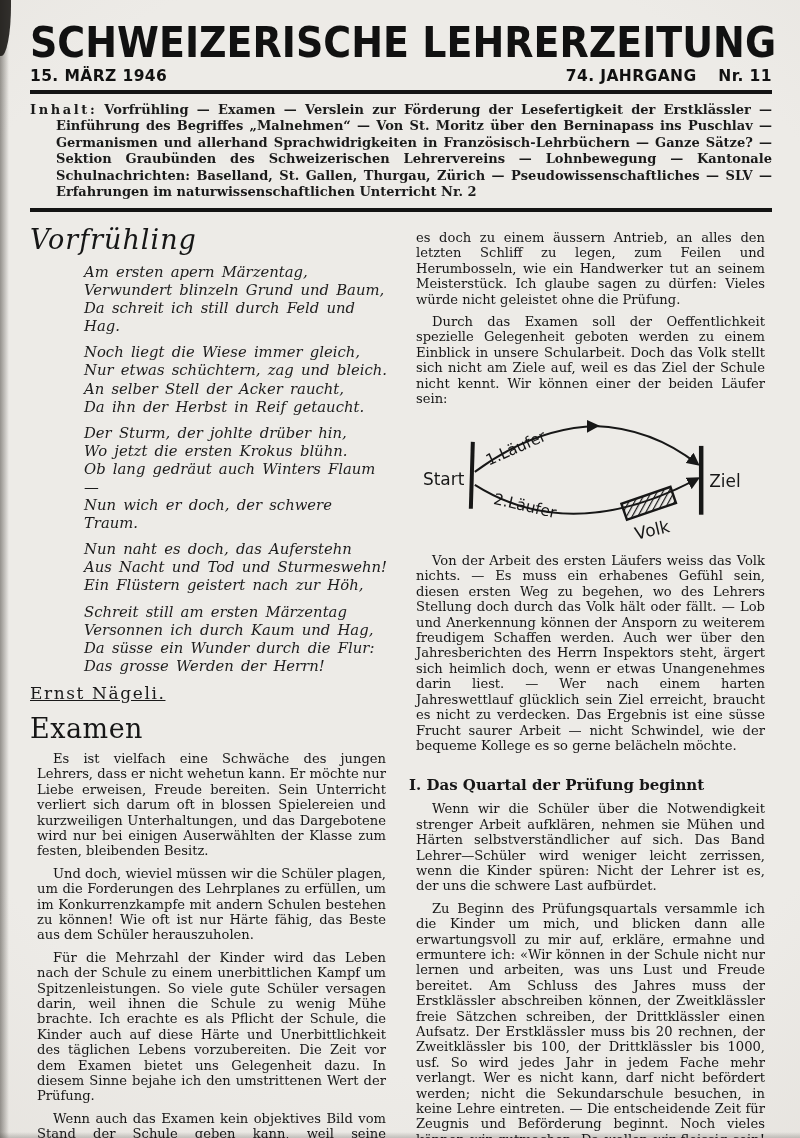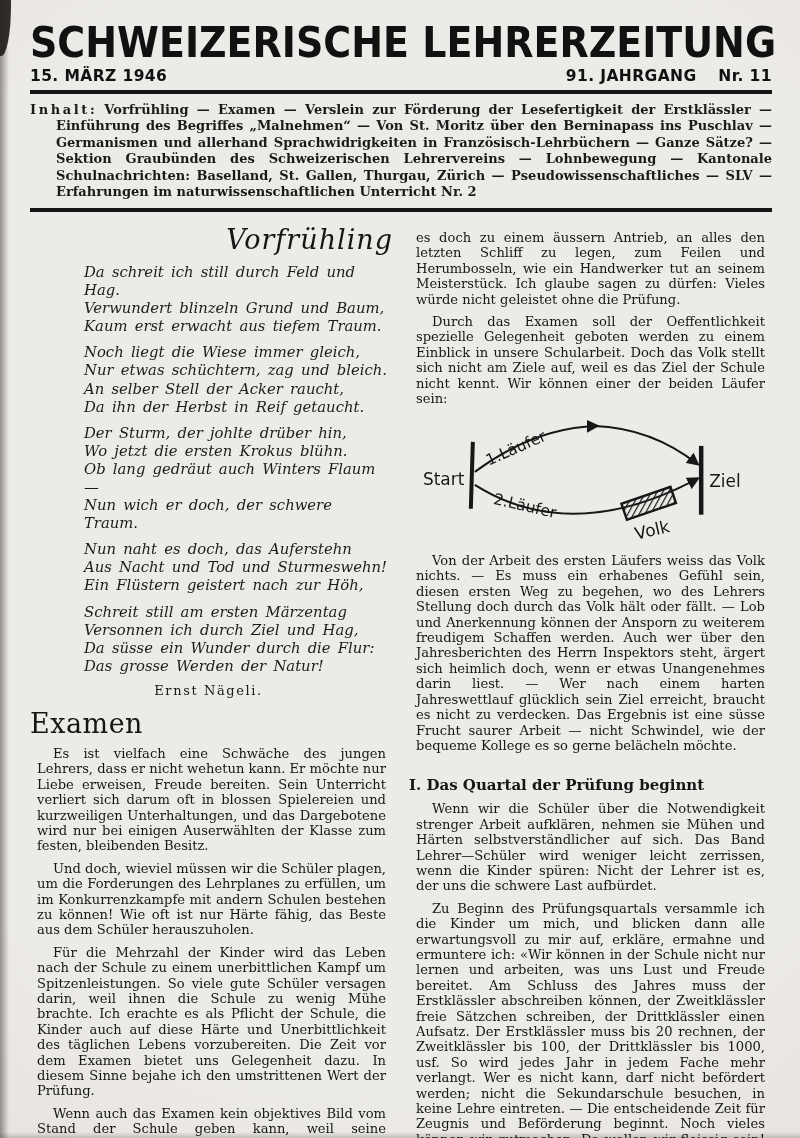--- a/index.html
+++ b/index.html
@@ -43,26 +43,26 @@
   .toc{margin:8px 0 8px;font-size:13px;font-weight:bold;line-height:16.4px;
     text-align:justify;padding-left:26px;text-indent:-26px;color:#1a1a1a;}
   .toc-label{letter-spacing:2.6px;margin-right:7px;}
 
   
   .cols{display:flex;gap:16px;margin-top:11px;}
   .col{width:364px;}
 
   
   .poem-title{font-style:italic;font-size:27px;line-height:30px;letter-spacing:1px;
-    margin:2px 0 8px;font-weight:500;text-align:right;}
+    margin:2px 0 8px;font-weight:500;}
   .poem{margin-left:54px;font-style:italic;font-size:14.8px;line-height:18.1px;
     word-spacing:2.5px;color:#1c1c1c;}
   .stanza{margin:0 0 8px;}
-  .poem-author{text-align:center;font-size:13px;letter-spacing:1.6px;
-    margin:1px 6px 0 0;color:#1a1a1a;}
+  .poem-author{text-align:left;font-size:17px;letter-spacing:1.6px;
+    margin:1px 6px 0 0;color:#1a1a1a;text-decoration:underline;}
 
   
   .article-title{font-size:27px;font-weight:normal;letter-spacing:.5px;margin:10px 0 5px;}
   .section-title{font-size:15px;font-weight:bold;margin:23px 0 4px;}
   .para{font-size:13.1px;line-height:15.4px;text-align:justify;text-indent:16px;
     margin:7px;hyphens:none;}
   .para.no-indent{text-indent:0;}
   .para + .para{margin-top:0;}
 
   
@@ -77,64 +77,64 @@
   <div class="edge-left"></div>
   <div class="corner-mark"></div>
   <div class="edge-bottom"></div>
 
   <div class="content">
 
     <div class="masthead-title">SCHWEIZERISCHE LEHRERZEITUNG</div>
     <div class="issue-row">
       <span>15. MÄRZ 1946</span>
       <span class="issue-right">
-        <span>91. JAHRGANG</span>
+        <span>74. JAHRGANG</span>
         <span>Nr. 11</span>
       </span>
     </div>
     <div class="rule-thick"></div>
 
     <p class="toc">
       <span class="toc-label">Inhalt:</span><span>Vorfrühling — Examen — Verslein zur Förderung der Lesefertigkeit der Erstklässler — Einführung des Begriffes „Malnehmen“ — Von St. Moritz über den Berninapass ins Puschlav — Germanismen und allerhand Sprachwidrigkeiten in Französisch-Lehrbüchern — Ganze Sätze? — Sektion Graubünden des Schweizerischen Lehrervereins — Lohnbewegung — Kantonale Schulnachrichten: Baselland, St. Gallen, Thurgau, Zürich — Pseudowissenschaftliches — SLV — Erfahrungen im naturwissenschaftlichen Unterricht Nr. 2</span>
     </p>
     <div class="rule-medium"></div>
 
     <div class="cols">
 
       <div class="col">
         <div class="poem-title">Vorfrühling</div>
 
         <div class="poem">
           <div class="stanza">
+            <div>Am ersten apern Märzentag,</div>
+            <div>Verwundert blinzeln Grund und Baum,</div>
             <div>Da schreit ich still durch Feld und Hag.</div>
-            <div>Verwundert blinzeln Grund und Baum,</div>
-            <div>Kaum erst erwacht aus tiefem Traum.</div>
           </div>
           <div class="stanza">
             <div>Noch liegt die Wiese immer gleich,</div>
             <div>Nur etwas schüchtern, zag und bleich.</div>
             <div>An selber Stell der Acker raucht,</div>
             <div>Da ihn der Herbst in Reif getaucht.</div>
           </div>
           <div class="stanza">
             <div>Der Sturm, der johlte drüber hin,</div>
             <div>Wo jetzt die ersten Krokus blühn.</div>
             <div>Ob lang gedräut auch Winters Flaum —</div>
             <div>Nun wich er doch, der schwere Traum.</div>
           </div>
           <div class="stanza">
             <div>Nun naht es doch, das Auferstehn</div>
             <div>Aus Nacht und Tod und Sturmeswehn!</div>
             <div>Ein Flüstern geistert nach zur Höh,</div>
           </div>
           <div class="stanza">
             <div>Schreit still am ersten Märzentag</div>
-            <div>Versonnen ich durch Ziel und Hag,</div>
+            <div>Versonnen ich durch Kaum und Hag,</div>
             <div>Da süsse ein Wunder durch die Flur:</div>
-            <div>Das grosse Werden der Natur!</div>
+            <div>Das grosse Werden der Herrn!</div>
           </div>
         </div>
         <div class="poem-author">Ernst Nägeli.</div>
 
         <h2 class="article-title">Examen</h2>
         <p class="para">Es ist vielfach eine Schwäche des jungen Lehrers, dass er nicht wehetun kann. Er möchte nur Liebe erweisen, Freude bereiten. Sein Unterricht verliert sich darum oft in blossen Spielereien und kurzweiligen Unterhaltungen, und das Dargebotene wird nur bei einigen Auserwählten der Klasse zum festen, bleibenden Besitz.</p>
         <p class="para">Und doch, wieviel müssen wir die Schüler plagen, um die Forderungen des Lehrplanes zu erfüllen, um im Konkurrenzkampfe mit andern Schulen bestehen zu können! Wie oft ist nur Härte fähig, das Beste aus dem Schüler herauszuholen.</p>
         <p class="para">Für die Mehrzahl der Kinder wird das Leben nach der Schule zu einem unerbittlichen Kampf um Spitzenleistungen. So viele gute Schüler versagen darin, weil ihnen die Schule zu wenig Mühe brachte. Ich erachte es als Pflicht der Schule, die Kinder auch auf diese Härte und Unerbittlichkeit des täglichen Lebens vorzubereiten. Die Zeit vor dem Examen bietet uns Gelegenheit dazu. In diesem Sinne bejahe ich den umstrittenen Wert der Prüfung.</p>
         <p class="para">Wenn auch das Examen kein objektives Bild vom Stand der Schule geben kann, weil seine Ergebnisse beeinflusst werden durch Zufälle, Lehrer usw., so wird</p>
 

